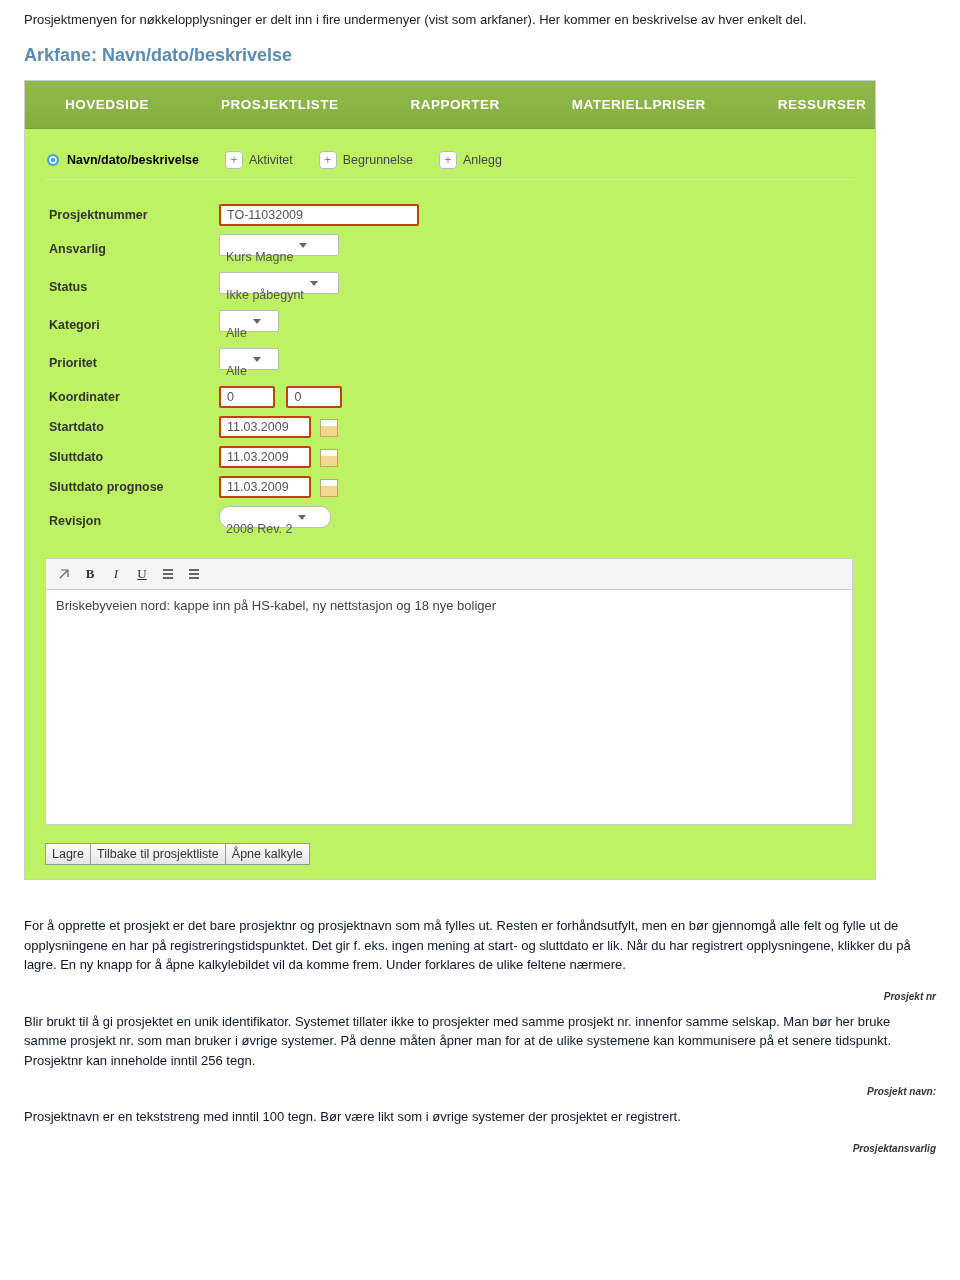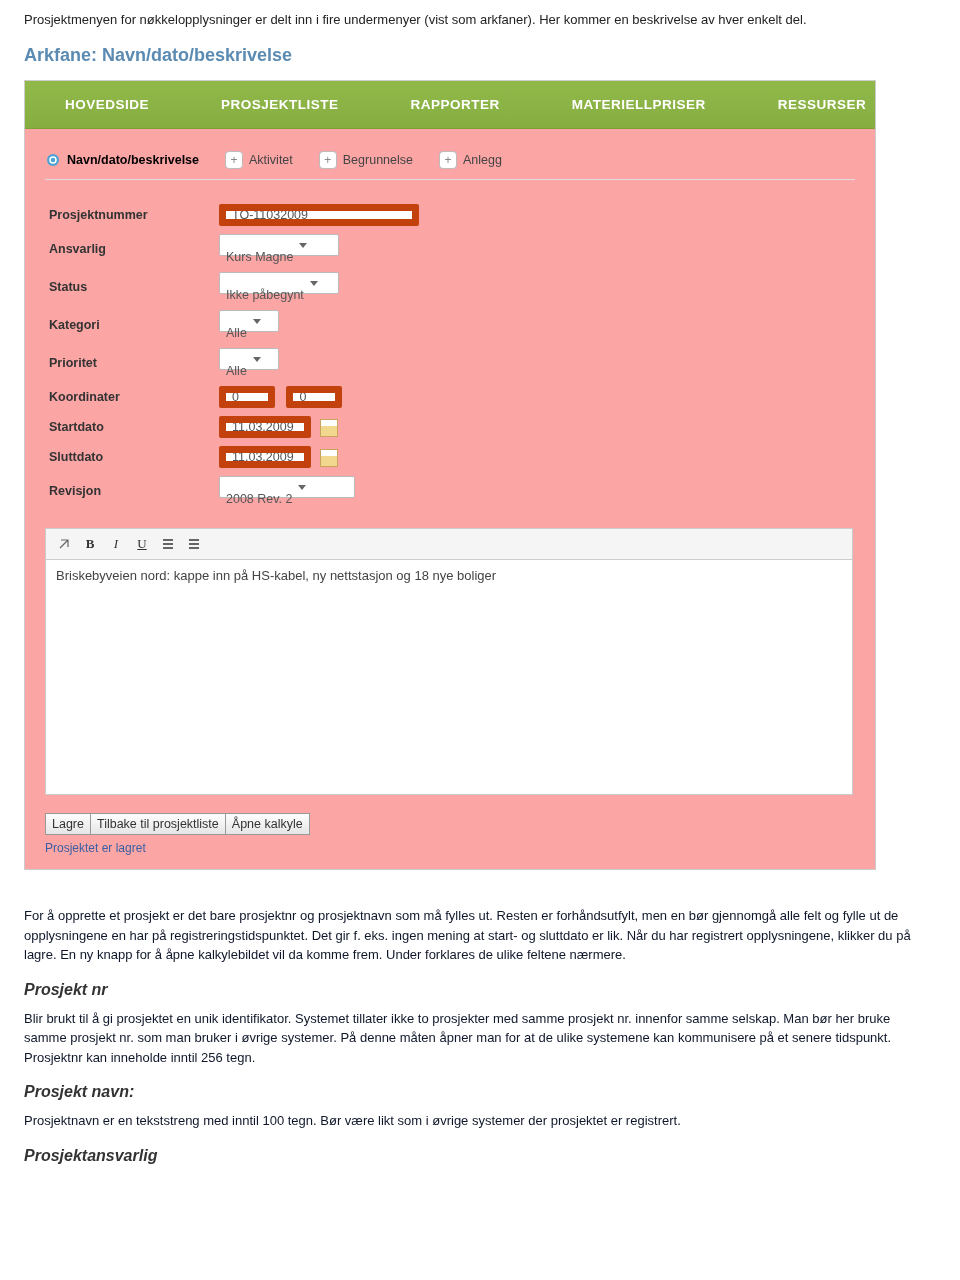--- a/index.html
+++ b/index.html
@@ -37,21 +37,21 @@
   .nav-item {
     color: #fff;
     font-size: 13.5px;
     font-weight: bold;
     padding: 12px 36px 12px 36px;
     letter-spacing: 0.5px;
     cursor: pointer;
   }
   .content-area {
     padding: 22px 20px 10px 20px;
-    background: #fca5a5;
+    background: #bef264;
   }
   .tabs-row {
     display: flex;
     gap: 26px;
     align-items: center;
     padding-bottom: 10px;
     border-bottom: 1px solid #ddd;
     margin-bottom: 20px;
   }
   .tab {
@@ -92,21 +92,21 @@
     font-size: 12.5px;
     color: #333;
     vertical-align: middle;
   }
   .form-table td.label {
     font-weight: bold;
     width: 170px;
     padding-right: 20px;
   }
   .text-input {
-    border: 7px solid #c2410c;
+    border: 2px solid #c2410c;
     border-radius: 2px;
     padding: 3px 6px;
     font-size: 12.5px;
     color: #555;
     background: #fff;
     height: 22px;
   }
   .w-200 { width: 200px; }
   .w-80 { width: 72px; }
   .w-60 { width: 56px; }
@@ -192,23 +192,24 @@
   }
   .body-text {
     font-size: 13px;
     color: #0f172a;
     line-height: 1.5;
     margin-bottom: 16px;
   }
   .sub-heading {
     font-style: italic;
     font-weight: bold;
-    font-size: 16px;
+    font-size: 10px;
     margin-bottom: 10px;
     margin-top: 6px;
+    text-align: right;
   }
   .list-lines {
     width: 10px;
     height: 10px;
     display: inline-block;
     background:
       linear-gradient(#666,#666) 0 0 / 100% 2px no-repeat,
       linear-gradient(#666,#666) 0 4px / 100% 2px no-repeat,
       linear-gradient(#666,#666) 0 8px / 100% 2px no-repeat;
   }
@@ -314,23 +315,30 @@
         </td>
       </tr>
       <tr>
         <td class="label">Sluttdato</td>
         <td>
           <input class="text-input w-80" style="width: 92px;" value="11.03.2009">
           <span class="cal-icon"></span>
         </td>
       </tr>
       <tr>
+        <td class="label">Sluttdato prognose</td>
+        <td>
+          <input class="text-input w-80" style="width: 92px;" value="11.03.2009">
+          <span class="cal-icon"></span>
+        </td>
+      </tr>
+      <tr>
         <td class="label">Revisjon</td>
         <td>
-          <span class="select-wrap" style="width:136px;">
+          <span class="select-wrap" style="width:112px;border-radius:10px;">
             <span class="val">2008 Rev. 2</span>
             <span class="caret-down"></span>
           </span>
         </td>
       </tr>
     </tbody>
       </table>
 
     <div class="rt-toolbar">
       <div class="rt-btn">
@@ -348,21 +356,20 @@
         <span class="list-lines"></span>
       </div>
     </div>
     <div class="rt-editor">Briskebyveien nord: kappe inn på HS-kabel, ny nettstasjon og 18 nye boliger</div>
 
     <div class="btn-row">
       <button class="app-btn">Lagre</button>
       <button class="app-btn">Tilbake til prosjektliste</button>
       <button class="app-btn">Åpne kalkyle</button>
     </div>
-    <div class="status-msg">Prosjektet er lagret</div>
 
   </div>
 </div>
 
 <p class="body-text">For å opprette et prosjekt er det bare prosjektnr og prosjektnavn som må fylles ut. Resten er forhåndsutfylt, men en bør gjennomgå alle felt og fylle ut de opplysningene en har på registreringstidspunktet. Det gir f. eks. ingen mening at start- og sluttdato er lik. Når du har registrert opplysningene, klikker du på lagre. En ny knapp for å åpne kalkylebildet vil da komme frem. Under forklares de ulike feltene nærmere.</p>
 
 <div class="sub-heading">Prosjekt nr</div>
 <p class="body-text">Blir brukt til å gi prosjektet en unik identifikator. Systemet tillater ikke to prosjekter med samme prosjekt nr. innenfor samme selskap. Man bør her bruke samme prosjekt nr. som man bruker i øvrige systemer. På denne måten åpner man for at de ulike systemene kan kommunisere på et senere tidspunkt. Prosjektnr kan inneholde inntil 256 tegn.</p>
 
 <div class="sub-heading">Prosjekt navn:</div>

